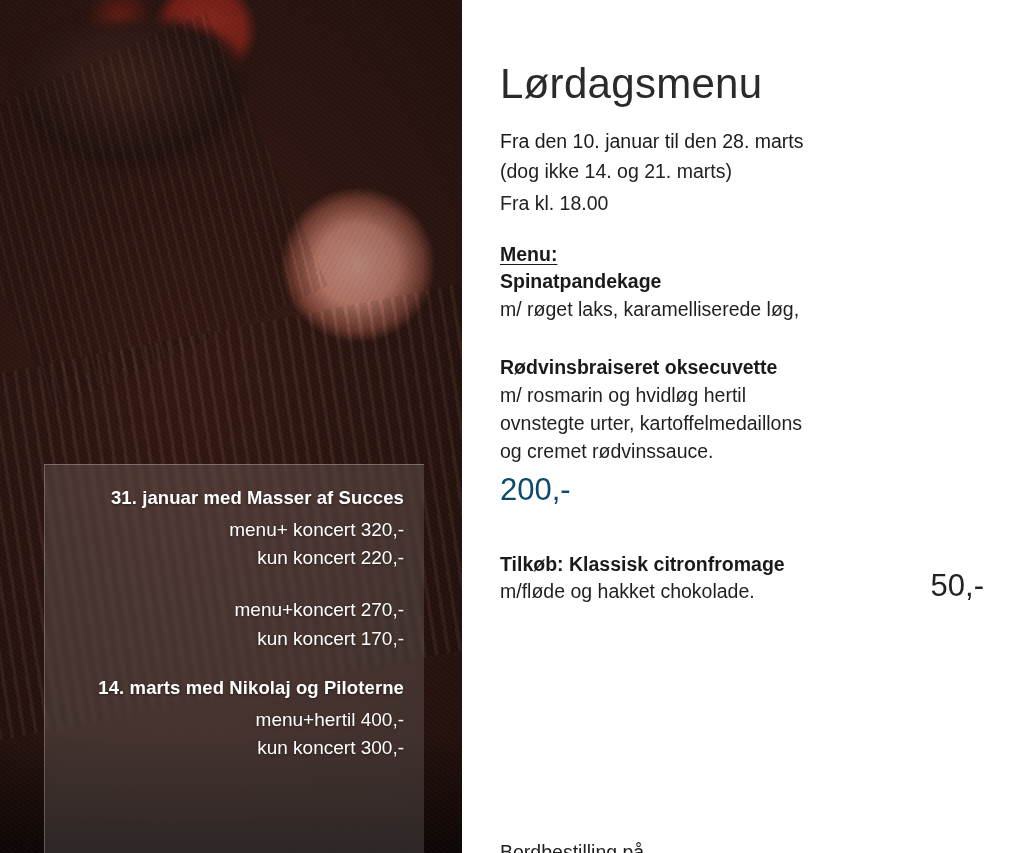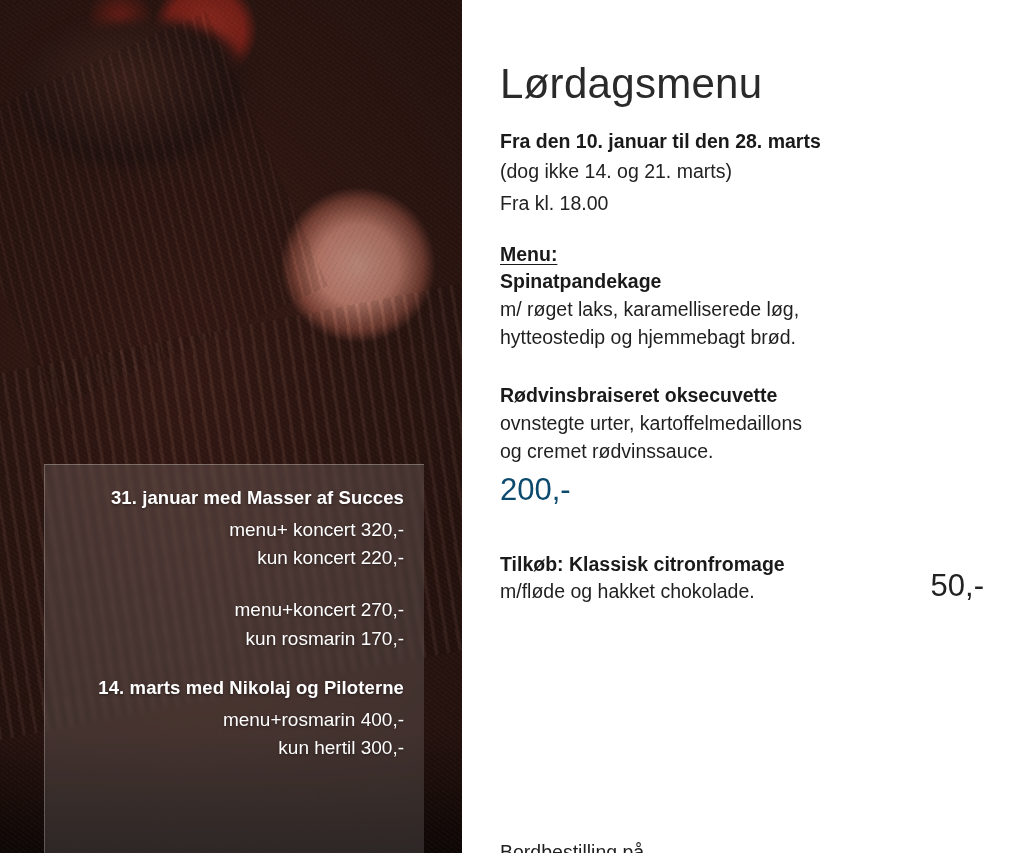--- a/index.html
+++ b/index.html
@@ -160,21 +160,21 @@
   .menu-heading {
     font-size: 42px;
     font-weight: 400;
     line-height: 1.05;
     margin: 0 0 22px 0;
     letter-spacing: 0.3px;
     color: #2a2a2a;
   }
   .date-line-bold {
     font-size: 19.5px;
-    font-weight: bold;
+    font-weight: normal;
     margin: 0 0 4px 0;
     line-height: 1.35;
   }
   .date-line {
     font-size: 19.5px;
     margin: 0 0 4px 0;
     line-height: 1.4;
     color: #222;
   }
   .spacer-sm { height: 22px; }
@@ -265,51 +265,51 @@
     <div class="concert-box">
 
       <div class="concert-entry">
         <p class="concert-title">31.  januar med Masser af Succes</p>
         <p class="concert-line">menu+ koncert 320,-</p>
         <p class="concert-line">kun koncert 220,-</p>
       </div>
 
       <div class="concert-entry">
         <p class="concert-line">menu+koncert 270,-</p>
-        <p class="concert-line">kun rosmarin 170,-</p>
+        <p class="concert-line">kun koncert 170,-</p>
       </div>
 
       <div class="concert-entry">
         <p class="concert-title">14. marts med Nikolaj og Piloterne</p>
-        <p class="concert-line">menu+rosmarin 400,-</p>
-        <p class="concert-line">kun hertil 300,-</p>
+        <p class="concert-line">menu+hertil 400,-</p>
+        <p class="concert-line">kun koncert 300,-</p>
       </div>
 
     </div>
   </div>
 
   <div class="menu-panel">
 
     <h1 class="menu-heading">Lørdagsmenu</h1>
 
     <p class="date-line-bold">Fra den 10. januar til den 28. marts</p>
     <p class="date-line">(dog ikke 14. og 21. marts)</p>
     <p class="date-line">Fra kl. 18.00</p>
 
     <div class="spacer-sm"></div>
 
     <p class="menu-label">Menu:</p>
 
     <p class="dish-title">Spinatpandekage</p>
     <p class="dish-desc">m/ røget laks, karamelliserede løg,</p>
-    <p class="dish-desc">hytteostedip og hjemmebagt brød.</p>
 
     <div class="spacer-md"></div>
 
     <p class="dish-title">Rødvinsbraiseret oksecuvette</p>
+    <p class="dish-desc">m/ rosmarin og hvidløg hertil</p>
     <p class="dish-desc">ovnstegte urter, kartoffelmedaillons</p>
     <p class="dish-desc">og cremet rødvinssauce.</p>
     <p class="price-large">200,-</p>
 
     <div class="spacer-lg"></div>
 
     <div class="addon-row">
       <div class="addon-left">
         <p class="addon-title">Tilkøb: Klassisk citronfromage</p>
         <p class="dish-desc">m/fløde og hakket chokolade.</p>

